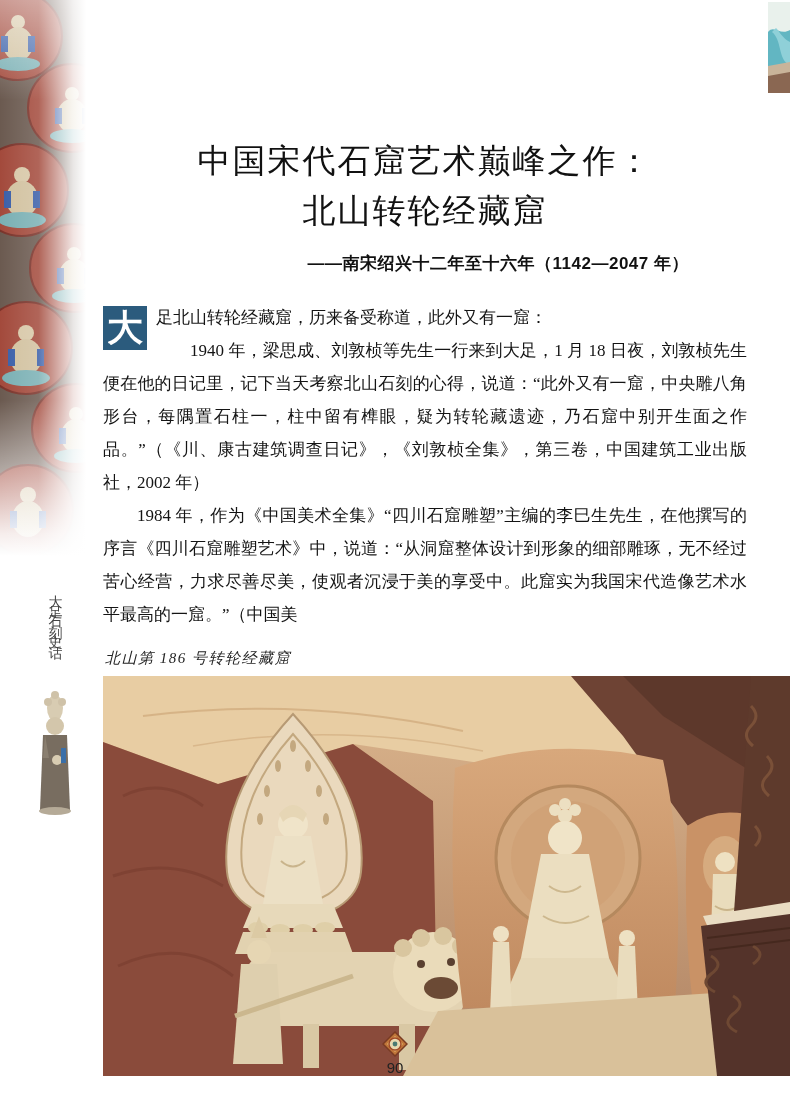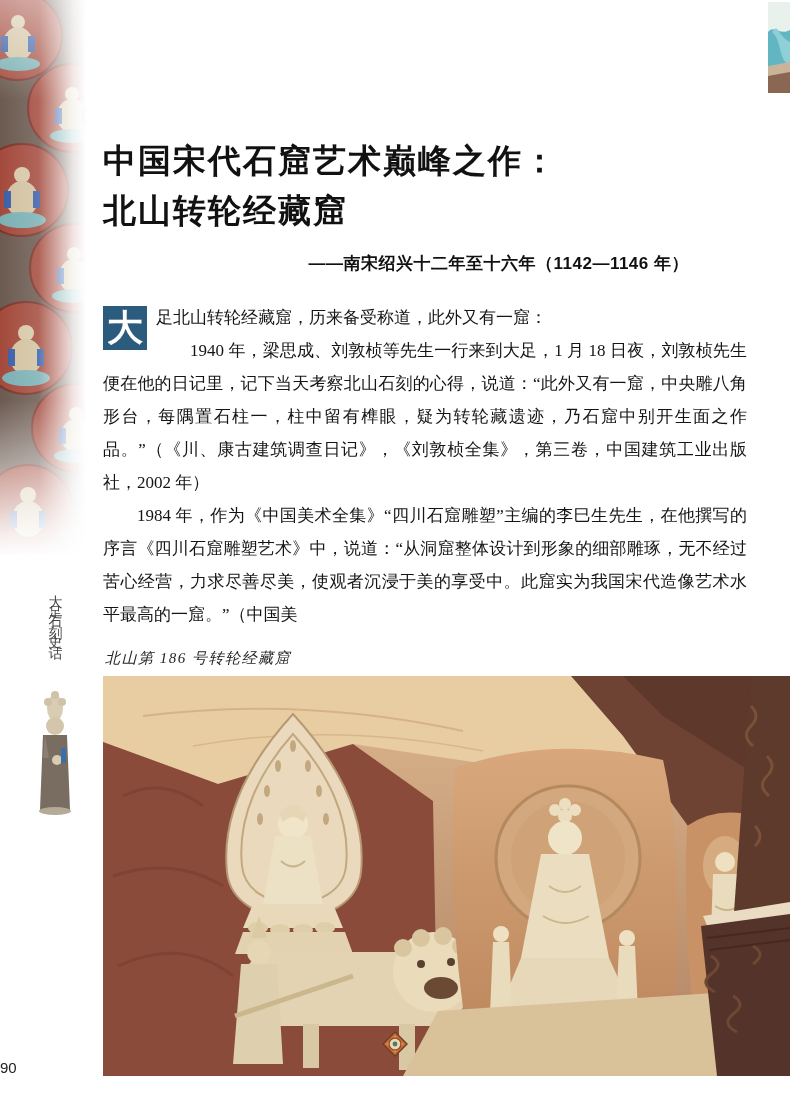--- a/index.html
+++ b/index.html
@@ -15,21 +15,21 @@
     position:absolute;inset:0;
     background:
       linear-gradient(to right, rgba(255,255,255,0) 0%, rgba(255,255,255,.15) 45%, rgba(255,255,255,.85) 85%, #fff 100%),
       linear-gradient(to bottom, rgba(255,255,255,.45) 0%, rgba(255,255,255,0) 18%, rgba(255,255,255,0) 72%, rgba(255,255,255,.9) 96%, #fff 100%);
   }
   
   .top-right-strip{position:absolute;right:0;top:2px;width:22px;height:91px;}
   
   .main{position:absolute;left:103px;top:0;width:644px;}
   .title{
-    margin:136px 0 0 0;font-weight:bold;
+    margin:136px 0 0 0;text-align:center;font-weight:normal;
     font-size:33px;line-height:50px;letter-spacing:2px;color:#111;
   }
   .subtitle{
     margin:16px 58px 0 0;text-align:right;
     font-family:"Liberation Sans","DejaVu Sans",sans-serif;
     font-weight:bold;font-size:17px;color:#111;letter-spacing:.5px;
   }
   .body-text{margin-top:26px;font-size:17px;line-height:33px;text-align:justify;color:#141414;}
   .body-text p{margin:0;text-indent:2em;}
   .body-text p.first{text-indent:0;}
@@ -46,21 +46,21 @@
   .photo{width:687px;height:400px;overflow:hidden;}
   .photo svg{display:block;}
   
   .side-title{
     position:absolute;left:46px;top:584px;
     writing-mode:vertical-rl;letter-spacing:10px;
     font-size:14px;color:#444;
   }
   .side-statue{position:absolute;left:33px;top:688px;}
   
-  .footer{position:absolute;left:0;bottom:28px;width:100%;text-align:left;}
+  .footer{position:absolute;left:0;bottom:28px;width:100%;text-align:center;}
   .footer .orn{display:block;margin:0 auto 2px auto;width:26px;height:26px;}
   .page-num{font-family:"Liberation Sans","DejaVu Sans",sans-serif;font-size:15px;color:#222;}
 </style>
 </head>
 <body>
 
 <div class="page">
 
   <div class="left-strip">
     <svg width="86" height="556" viewBox="0 0 86 556">
@@ -132,21 +132,21 @@
       <path d="M0,0 L22,0 L22,28 C12,34 6,22 0,30 Z" fill="#e9f1ec"></path>
       <path d="M4,30 C14,38 10,56 20,62 L22,62 L22,40 C14,36 12,30 8,26 Z" fill="#8fd0d8"></path>
       <rect x="0" y="64" width="22" height="27" fill="#8a6752"></rect>
       <path d="M0,64 L22,60 L22,70 L0,74 Z" fill="#c9b49a"></path>
     </svg>
   </div>
 
   <div class="main">
     <div class="title">中国宋代石窟艺术巅峰之作：</div>
     <div class="title" style="margin-top:0;">北山转轮经藏窟</div>
-    <div class="subtitle">——南宋绍兴十二年至十六年（1142—1146 年）</div>
+    <div class="subtitle">——南宋绍兴十二年至十六年（1142—2047 年）</div>
 
     <div class="body-text">
       <p class="first">
         <span class="dropcap">大</span><span>足北山转轮经藏窟，历来备受称道，此外又有一窟：</span>
       </p>
       <p>1940 年，梁思成、刘敦桢等先生一行来到大足，1 月 18 日夜，刘敦桢先生便在他的日记里，记下当天考察北山石刻的心得，说道：“此外又有一窟，中央雕八角形台，每隅置石柱一，柱中留有榫眼，疑为转轮藏遗迹，乃石窟中别开生面之作品。”（《川、康古建筑调查日记》，《刘敦桢全集》，第三卷，中国建筑工业出版社，2002 年）</p>
       <p>1984 年，作为《中国美术全集》“四川石窟雕塑”主编的李巳生先生，在他撰写的序言《四川石窟雕塑艺术》中，说道：“从洞窟整体设计到形象的细部雕琢，无不经过苦心经营，力求尽善尽美，使观者沉浸于美的享受中。此窟实为我国宋代造像艺术水平最高的一窟。”（中国美</p>
     </div>
 
     <div class="caption">北山第 186 号转轮经藏窟</div>

